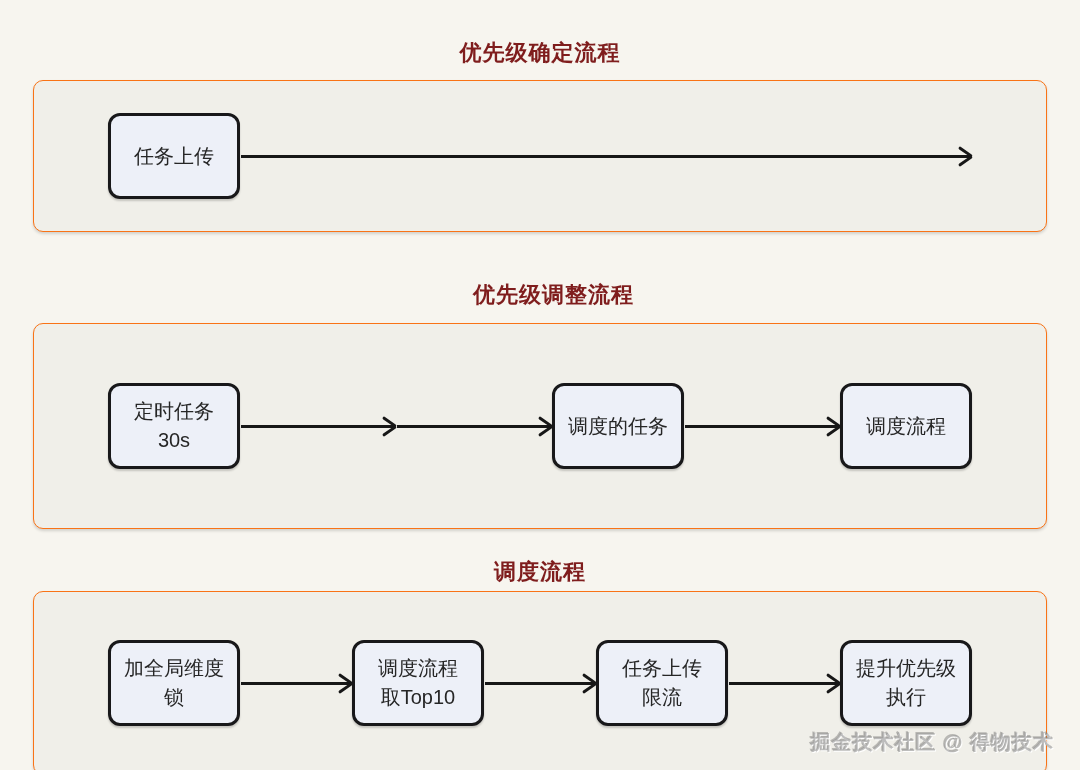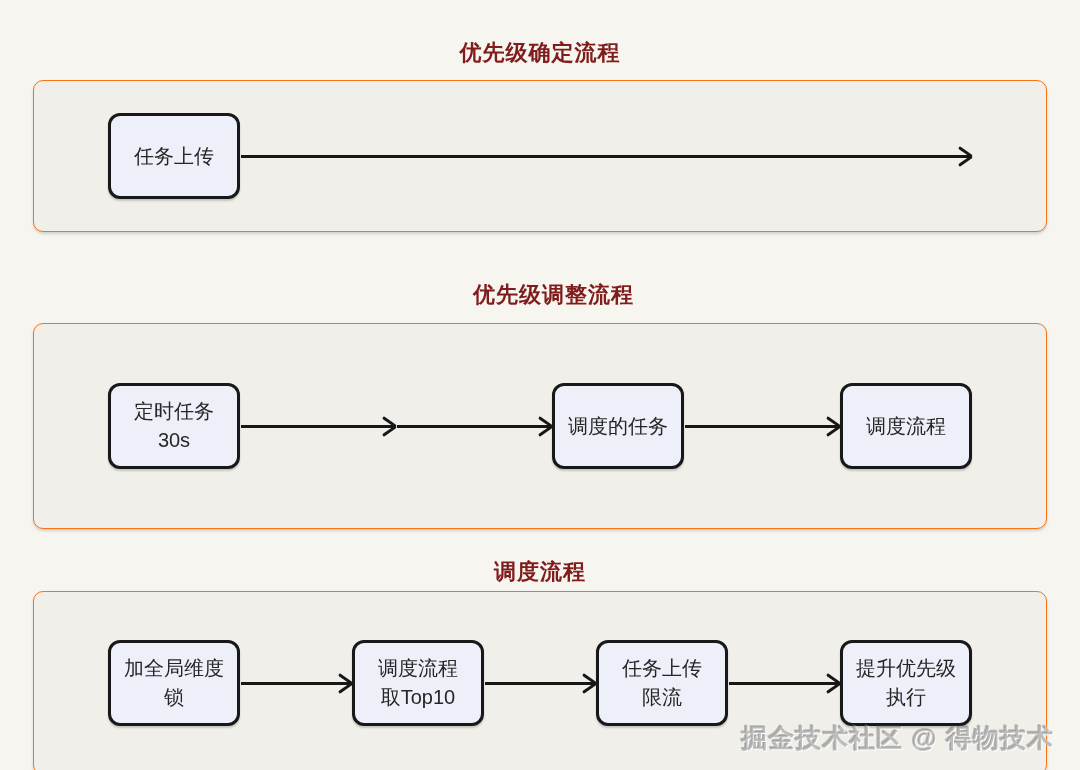--- a/index.html
+++ b/index.html
@@ -75,21 +75,21 @@
     background: #171717;
     border-radius: 2px;
     transform-origin: right center;
   }
   .arrow::before { transform: rotate(35deg); }
   .arrow::after  { transform: rotate(-35deg); }
   .watermark {
     position: absolute;
     right: 26px;
     bottom: 14px;
-    font-size: 26px;
+    font-size: 20px;
     font-weight: 700;
     letter-spacing: 1px;
     color: rgba(150,150,150,0.62);
     text-shadow: 1px 1px 0 rgba(255,255,255,0.95), -1px -1px 0 rgba(80,80,80,0.35);
     pointer-events: none;
   }
 </style>
 </head>
 <body>
 

